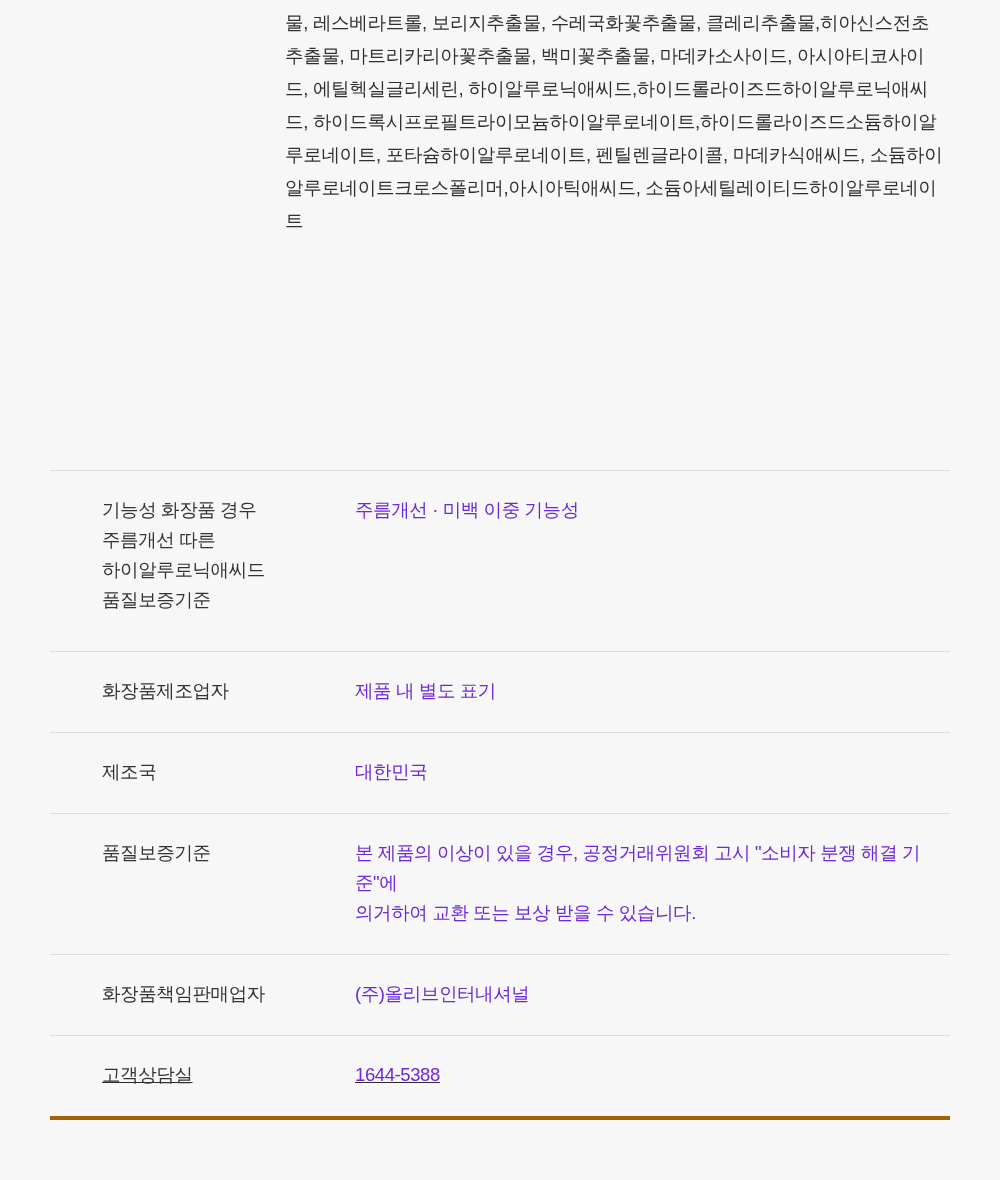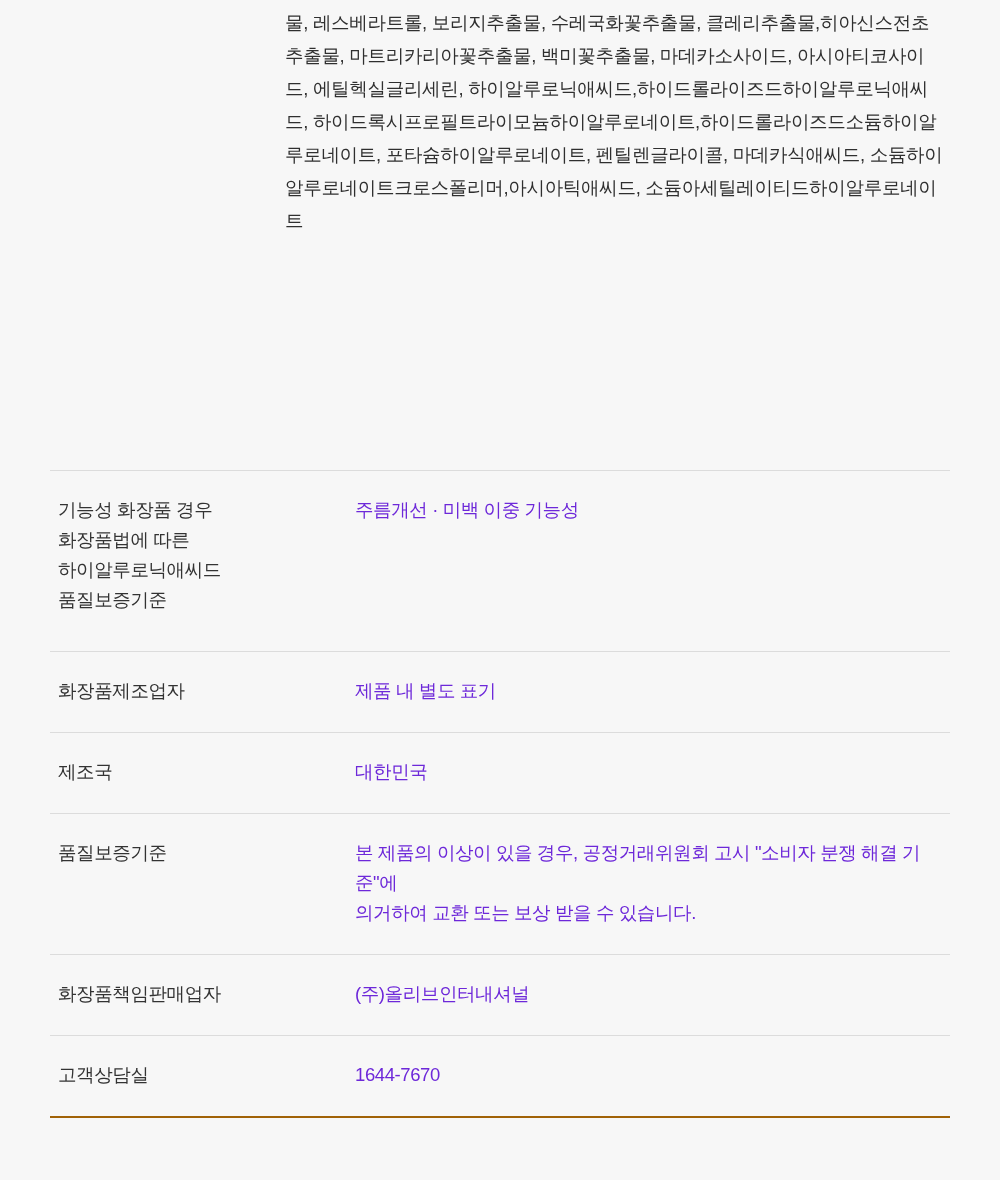--- a/index.html
+++ b/index.html
@@ -48,21 +48,22 @@
     left: 50px;
     top: 470px;
     width: 900px;
     border-collapse: collapse;
     table-layout: fixed;
   }
   .spec-table tr {
     border-top: 1px solid #dcdcdc;
   }
   .spec-table tr:last-child {
-    border-bottom: 2px solid #a16207;
+    border-bottom: 4px solid #a16207;
+    text-decoration: underline;
   }
   .spec-table th,
   .spec-table td {
     text-align: left;
     vertical-align: top;
     font-weight: normal;
     font-size: 18.5px;
     letter-spacing: -0.4px;
     line-height: 30px;
     padding: 24px 0 26px 0;
@@ -74,20 +75,21 @@
     padding-right: 10px;
     color: #333;
   }
   .spec-table td {
     padding-left: 52px;
     padding-right: 6px;
     color: #6d28d9;
   }
   .spec-table th .label-line {
     display: block;
+    margin-left: 44px;
   }
   .spec-table td .value-line {
     display: block;
   }
   .row-tall th, .row-tall td {
     padding-bottom: 36px;
   }
 </style>
 </head>
 <body>
@@ -97,21 +99,21 @@
   <div class="ingredients-block">
     <p class="ingredients-text">물, 레스베라트롤, 보리지추출물, 수레국화꽃추출물, 클레리추출물,히아신스전초추출물, 마트리카리아꽃추출물, 백미꽃추출물, 마데카소사이드, 아시아티코사이드, 에틸헥실글리세린, 하이알루로닉애씨드,하이드롤라이즈드하이알루로닉애씨드, 하이드록시프로필트라이모늄하이알루로네이트,하이드롤라이즈드소듐하이알루로네이트, 포타슘하이알루로네이트, 펜틸렌글라이콜, 마데카식애씨드, 소듐하이알루로네이트크로스폴리머,아시아틱애씨드, 소듐아세틸레이티드하이알루로네이트</p>
   </div>
 
   <table class="spec-table">
     <tbody>
 
     <tr class="row-tall">
           <th>
             <span class="label-line">기능성 화장품 경우</span>
-            <span class="label-line">화장품법에 따른</span>
+            <span class="label-line">주름개선 따른</span>
             <span class="label-line">하이알루로닉애씨드</span>
             <span class="label-line">품질보증기준</span>
           </th>
           <td>
             <span class="value-line">주름개선 · 미백 이중 기능성</span>
           </td>
         </tr>
         <tr>
           <th>
             <span class="label-line">화장품제조업자</span>
@@ -143,19 +145,19 @@
           </th>
           <td>
             <span class="value-line">(주)올리브인터내셔널</span>
           </td>
         </tr>
         <tr>
           <th>
             <span class="label-line">고객상담실</span>
           </th>
           <td>
-            <span class="value-line">1644-7670</span>
+            <span class="value-line">1644-5388</span>
           </td>
         </tr>
       </tbody>
   </table>
 
 </div>
 
 </body></html>

